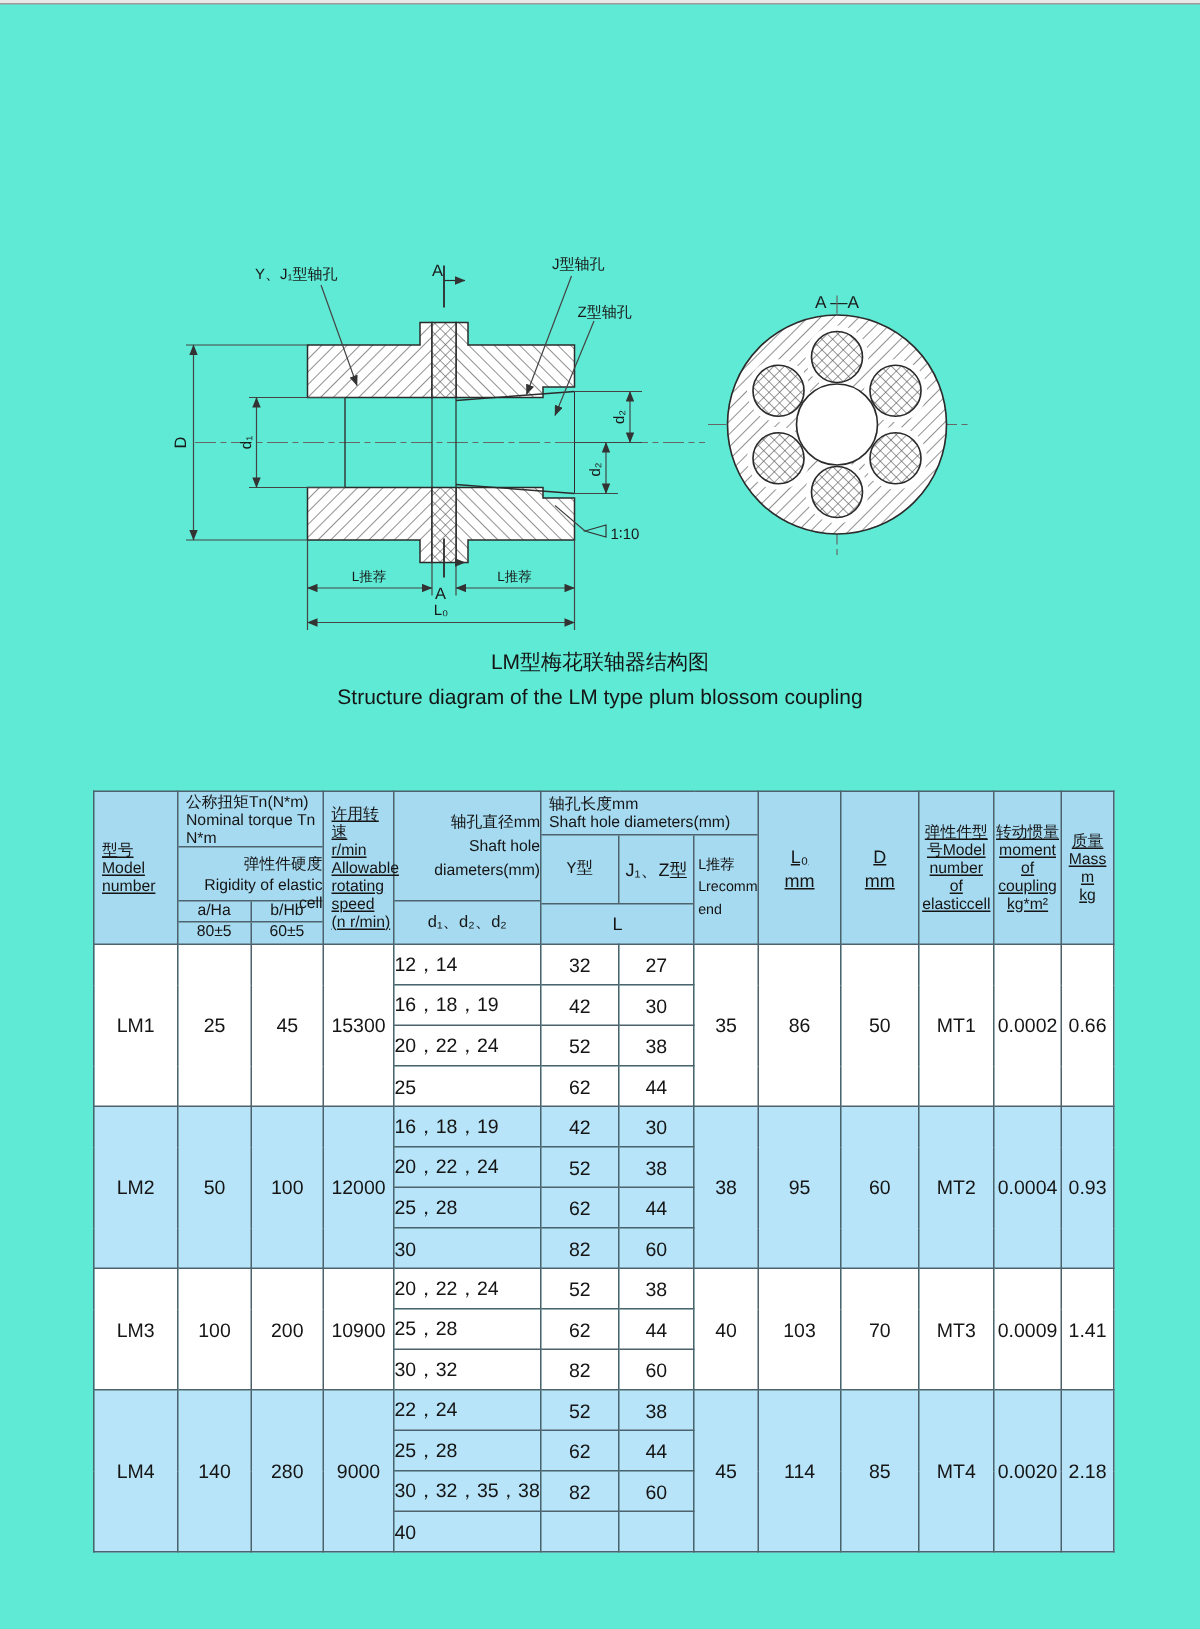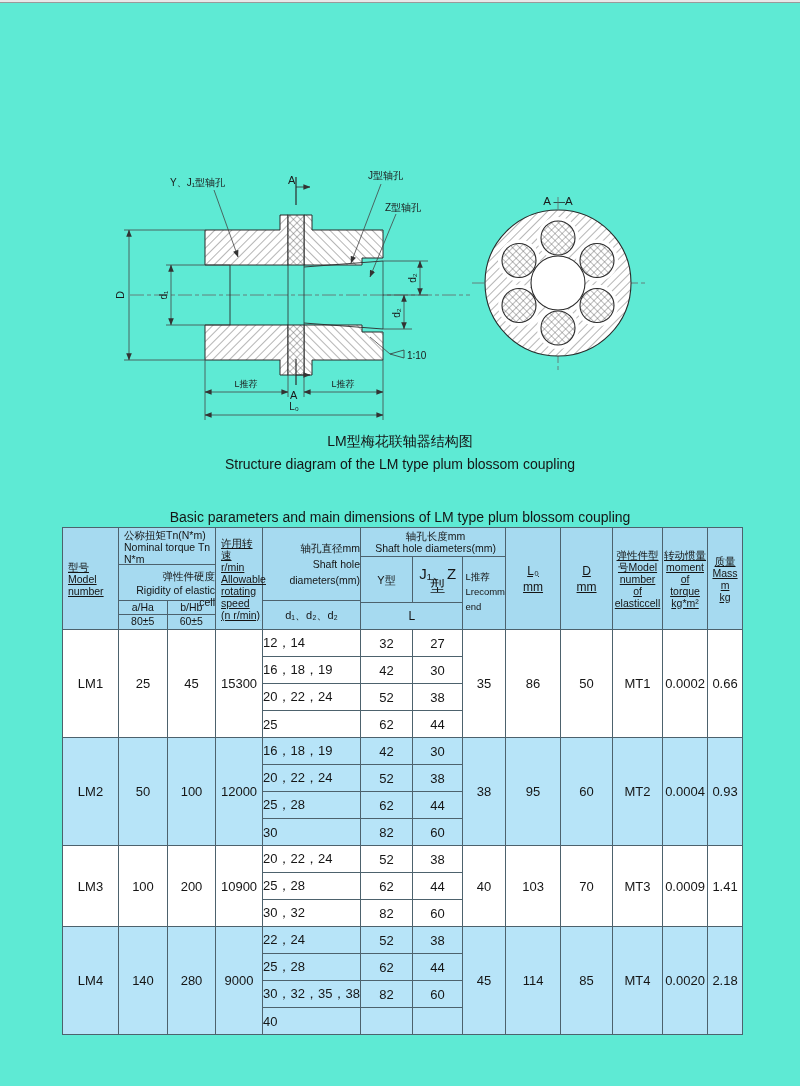--- a/index.html
+++ b/index.html
@@ -35,26 +35,26 @@
   .rig{height:36px;border-bottom:1px solid var(--border);box-sizing:border-box;text-align:right;padding:3px 0 0 5px;}
   .rig>div{margin-top:2px;}
   .ab,.val{height:14px;display:flex;box-sizing:border-box;}
   .ab{border-bottom:1px solid var(--border);}
   .ab>div,.val>div{flex:1;text-align:center;line-height:13px;}
   .ab>div:first-child,.val>div:first-child{border-right:1px solid var(--border);}
   .diatop{height:73px;border-bottom:1px solid var(--border);box-sizing:border-box;
           display:flex;flex-direction:column;justify-content:center;padding-left:6px;text-align:left;align-items:flex-end;}
   .diasub{height:28px;display:flex;align-items:center;justify-content:center;font-size:11px;}
   .band{height:29px;border-bottom:1px solid var(--border);box-sizing:border-box;
-        padding:2px 0 0 5px;text-align:center;}
+        padding:2px 0 0 5px;text-align:left;}
   .lower{height:72px;display:flex;box-sizing:border-box;}
   .yjl{width:103px;display:flex;flex-direction:column;box-sizing:border-box;}
   .yjrow{height:46px;border-bottom:1px solid var(--border);display:flex;box-sizing:border-box;}
-  .yc{width:52px;border-right:1px solid var(--border);display:flex;align-items:center;justify-content:center;font-size:11px;box-sizing:border-box;}
-  .jc{flex:1;display:flex;align-items:center;justify-content:center;font-size:15px;}
+  .yc{width:52px;border-right:1px solid var(--border);display:flex;align-items:center;justify-content:center;font-size:11px;box-sizing:border-box;font-family:Liberation Mono, monospace;}
+  .jc{flex:1;display:flex;align-items:center;justify-content:center;font-size:12px;}
   .lrow{flex:1;display:flex;align-items:center;justify-content:center;font-size:12px;}
   .lrecc{flex:1;border-left:1px solid var(--border);box-sizing:border-box;
          font-size:9.5px;line-height:15px;text-align:left;padding:12px 0 0 2px;}
   tbody td{font-size:13px;text-align:center;height:27px;background:#ffffff;}
   tbody tr.shaded td{background:var(--row-blue);}
   td.dia{text-align:left;padding-left:8px;}
 </style>
 </head>
 <body>
 
@@ -156,21 +156,20 @@
       <circle cx="519" cy="302.5" r="17" fill="url(#hX)"></circle>
       <circle cx="558" cy="325" r="17" fill="url(#hX)"></circle>
       <circle cx="597" cy="302.5" r="17" fill="url(#hX)"></circle>
       <circle cx="597" cy="257.5" r="17" fill="url(#hX)"></circle>
       <circle cx="558" cy="280" r="27" fill="#ffffff"></circle>
     </g>
   </svg>
 
   <div class="caption" style="top:430px;">LM型梅花联轴器结构图</div>
   <div class="caption" style="top:453px;">Structure diagram of the LM type plum blossom coupling</div>
-  <div class="caption" style="top:506px;">Basic parameters and main dimensions of LM type plum blossom coupling</div>
 
   <table class="params">
     <colgroup>
       <col style="width:56px">
         <col style="width:49px">
         <col style="width:48px">
         <col style="width:47px">
       <col style="width:98px">
         <col style="width:52px">
         <col style="width:50px">
@@ -266,21 +265,21 @@
             <div>number</div>
             <div>of</div>
             <div>elasticcell</div>
           </div>
         </th>
         <th>
           <div class="hstack center">
             <div>转动惯量</div>
             <div>moment</div>
             <div>of</div>
-            <div>torque</div>
+            <div>coupling</div>
             <div>kg*m²</div>
           </div>
         </th>
         <th>
           <div class="hstack center">
             <div>质量</div>
             <div>Mass</div>
             <div>m</div>
             <div>kg</div>
           </div>

